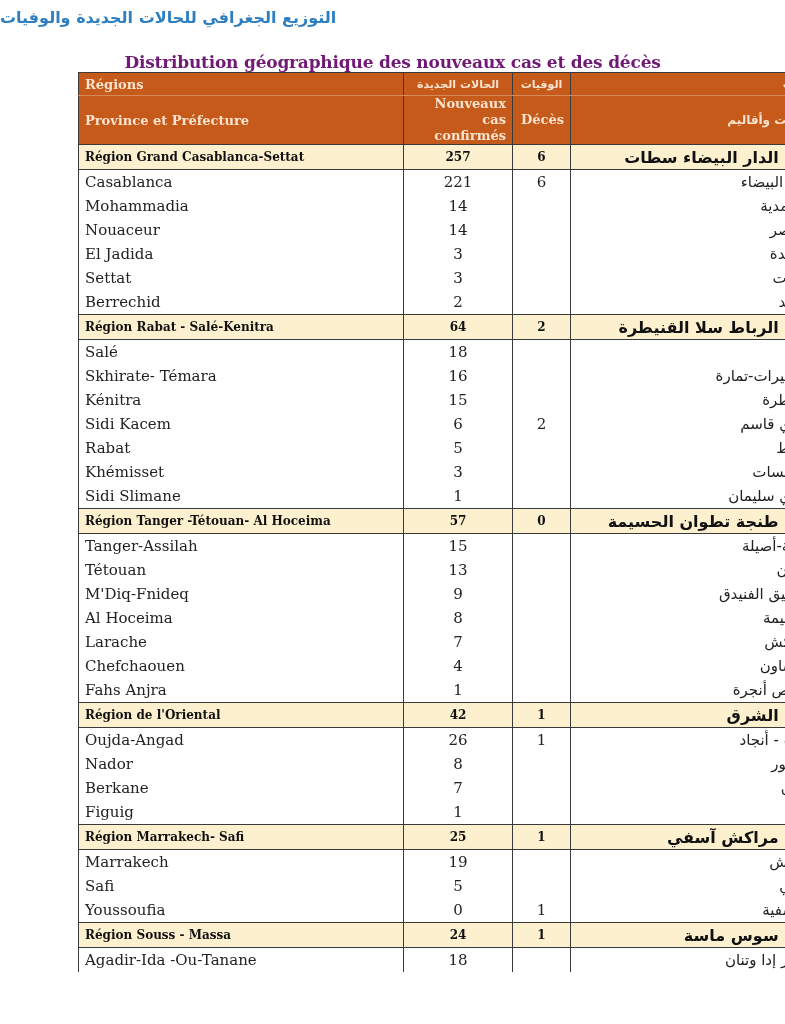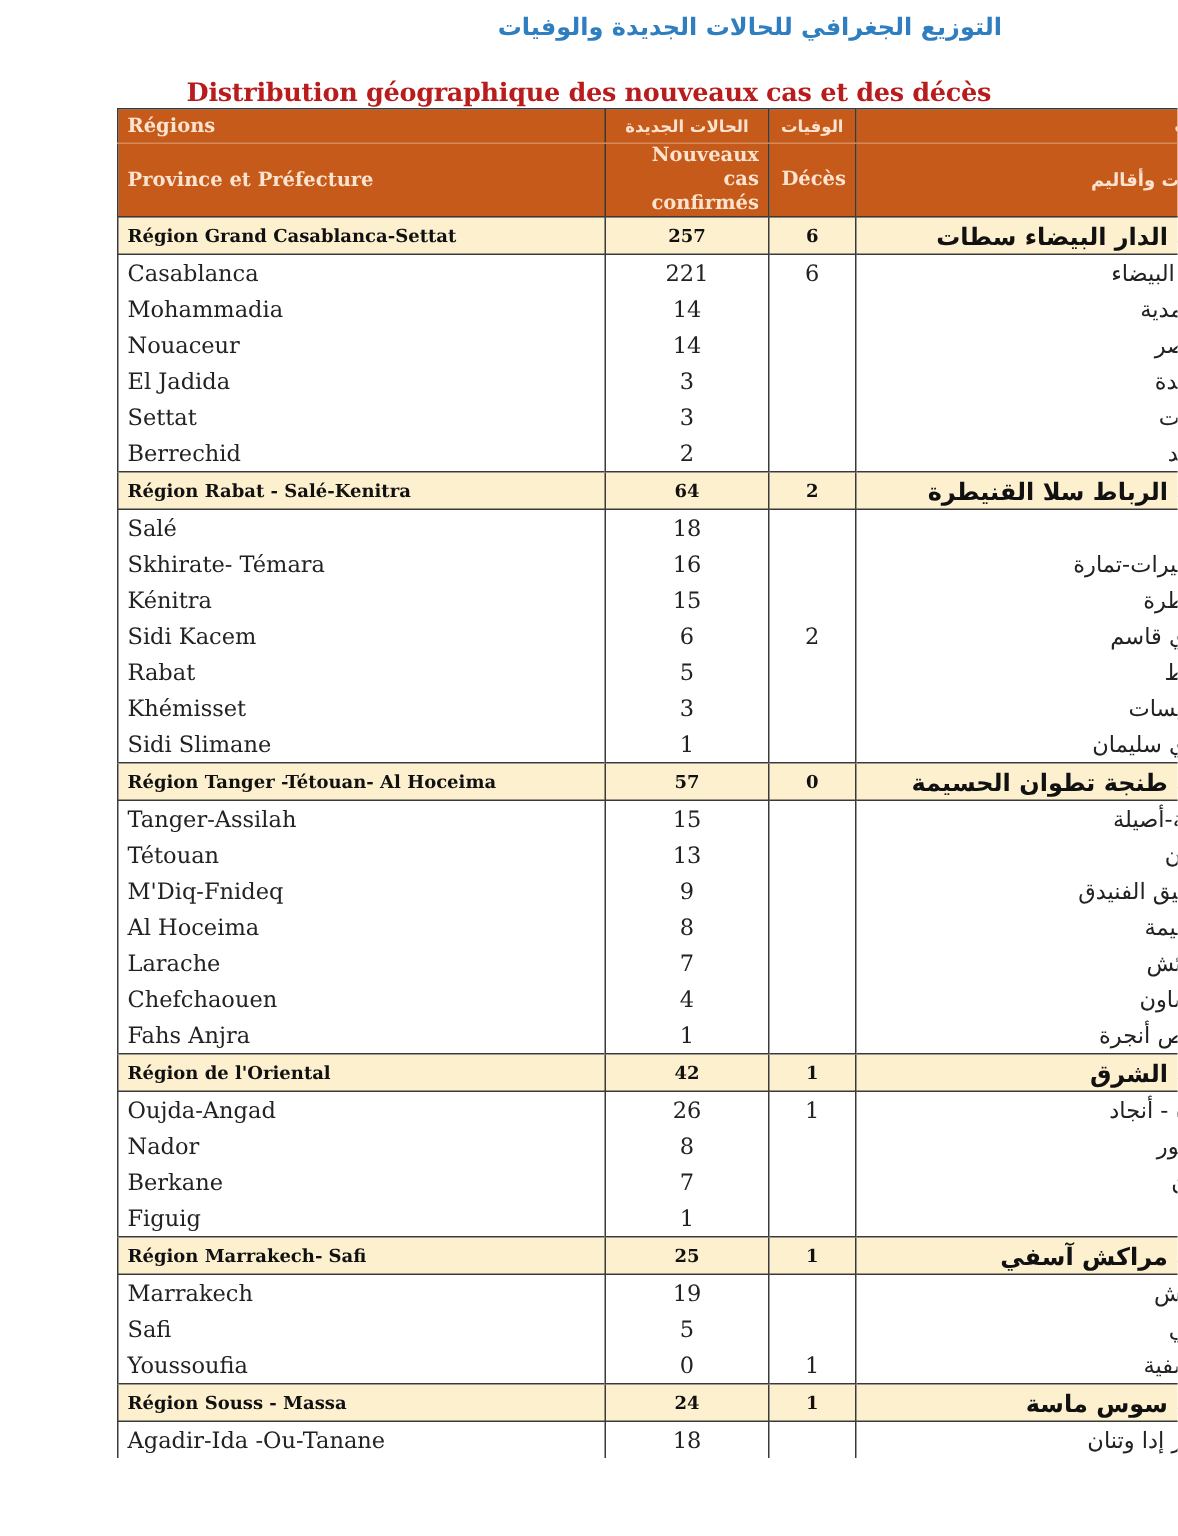--- a/index.html
+++ b/index.html
@@ -1,24 +1,24 @@
 <!DOCTYPE html>
 <html><head>
 <meta charset="utf-8">
 <style>
   html, body { margin: 0; padding: 0; background: #ffffff; }
   body { width: 785px; height: 1024px; overflow: hidden; position: relative; font-family: "DejaVu Serif", "Liberation Serif", serif; }
   .title-ar {
-    position: absolute; left: 0; top: 8px; width: 668px; text-align: right;
+    position: absolute; left: 0; top: 8px; width: 668px; text-align: left;
     font-family: "DejaVu Sans", sans-serif; font-weight: bold; font-size: 16px; color: #2f7fc0;
     direction: rtl;
   }
   .title-fr {
     position: absolute; left: 0; top: 52px; width: 785px; text-align: center;
-    font-family: "DejaVu Serif", serif; font-weight: bold; font-size: 17px; color: #b91c1c;
+    font-family: "DejaVu Serif", serif; font-weight: bold; font-size: 17px; color: #701a75;
     letter-spacing: -0.2px;
   }
   table.dist {
     position: absolute; left: 30px; top: 72px; width: 744px;
     border-collapse: collapse; table-layout: fixed; margin-left: 48px;
   }
   table.dist col.c1 { width: 325px; }
   table.dist col.c2 { width: 109px; }
   table.dist col.c3 { width: 58px; }
   table.dist col.c4 { width: 252px; }

